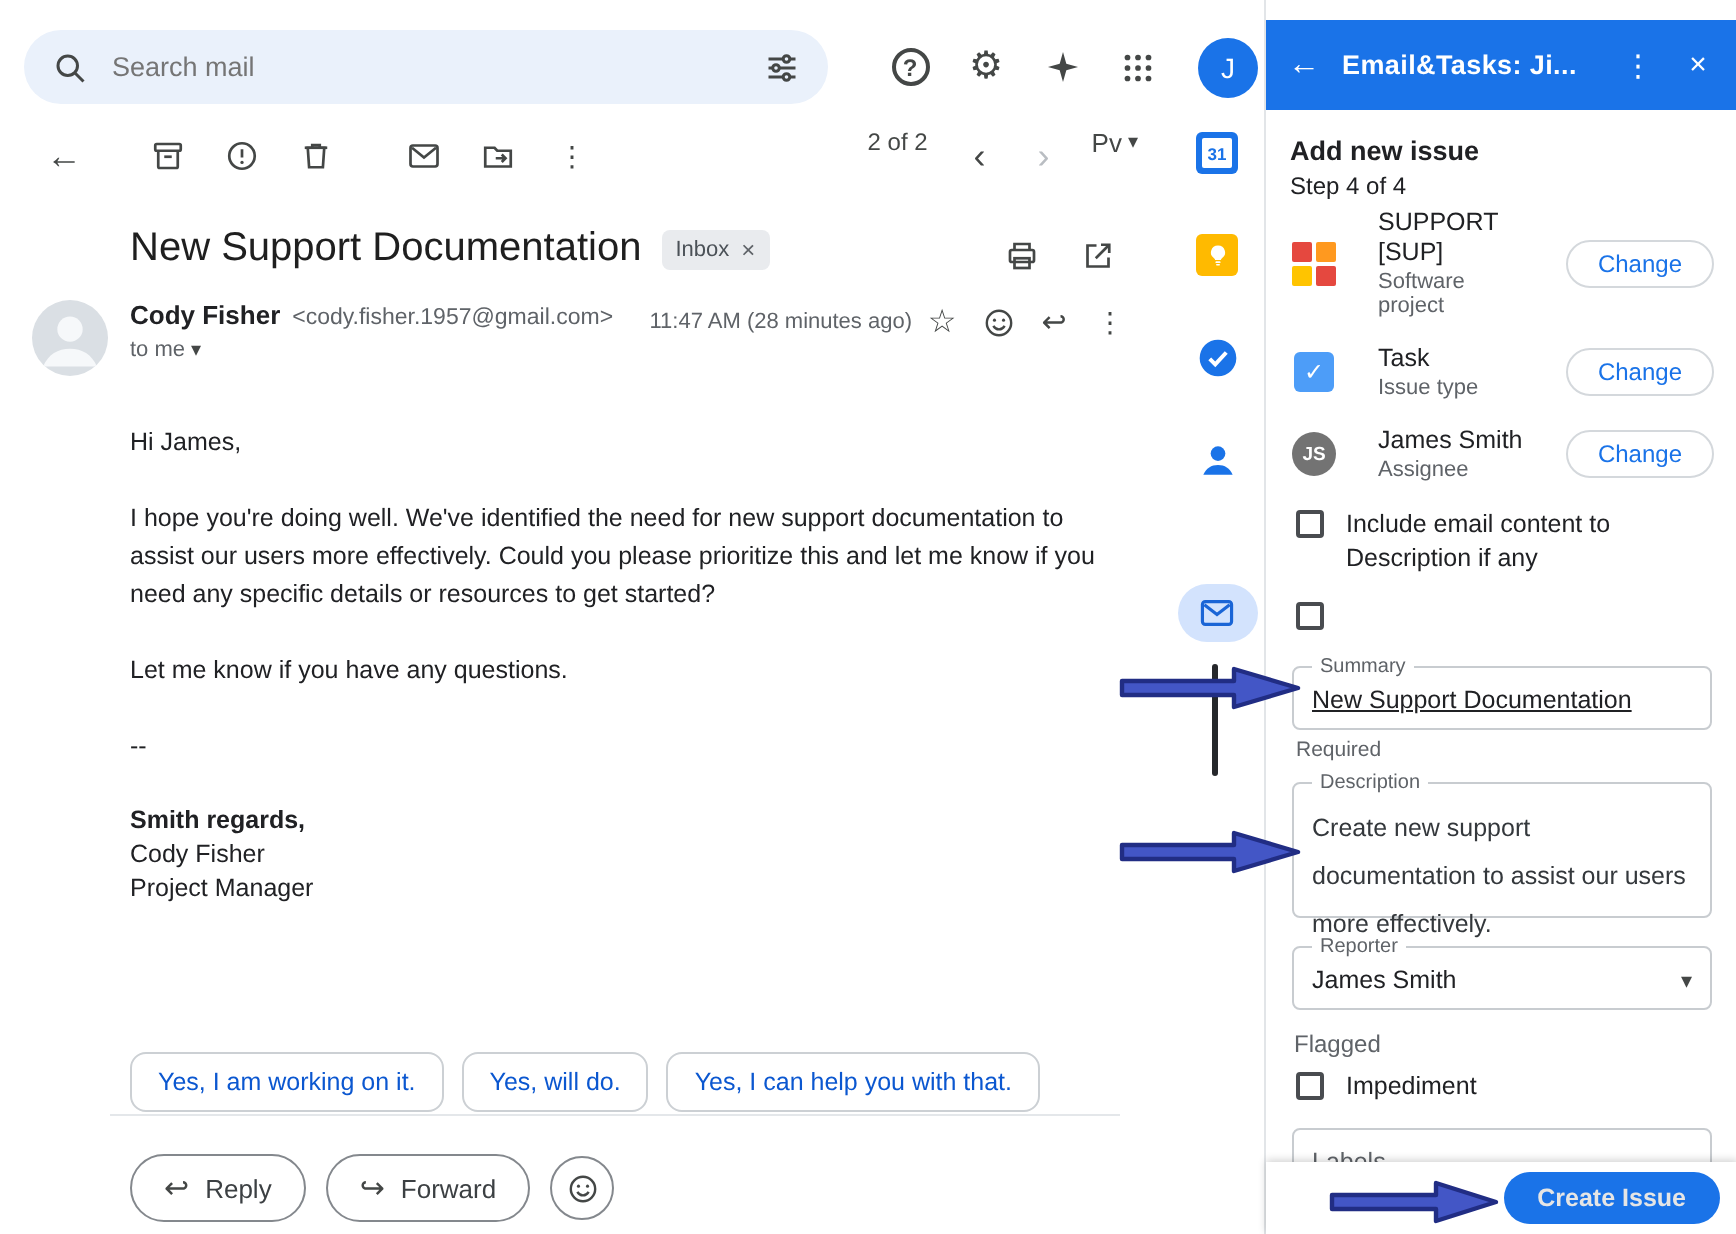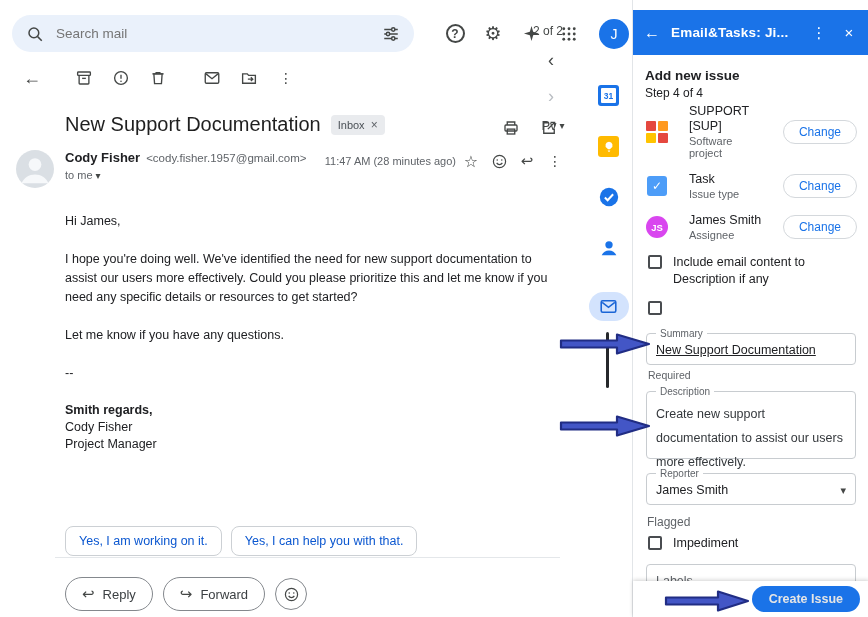--- a/index.html
+++ b/index.html
@@ -19,21 +19,21 @@
   .avatar{width:30px;height:30px;border-radius:50%;background:#1a73e8;color:#fff;font-size:14px;
           display:flex;align-items:center;justify-content:center;margin-left:10px;}
 
   
   .etoolbar{position:absolute;left:0;top:60px;width:585px;height:36px;display:flex;align-items:center;padding:0 16px;color:#444746;}
   .tb-ic{width:32px;height:32px;border-radius:50%;display:flex;align-items:center;justify-content:center;color:#444746;}
   .tb-ic svg{width:18px;height:18px;}
   .back-glyph{font-size:18px;}
   .grp{display:flex;align-items:center;gap:5px;}
   .gsp1{width:20px;}.gsp2{width:22px;}
-  .etb-right{margin-left:auto;display:flex;align-items:center;gap:8px;flex-direction:column;}
+  .etb-right{margin-left:auto;display:flex;align-items:flex-start;gap:8px;}
   .pager{font-size:12px;color:#444746;margin-right:6px;}
   .chev{font-size:18px;width:24px;height:28px;line-height:26px;text-align:center;}
   .chev.dis{color:#b9bdc2;}
   .inputtools{display:flex;align-items:center;gap:3px;font-size:13px;color:#444746;margin-left:4px;}
   .caret{font-size:10px;color:#444746;}
 
   
   .subject-row{position:absolute;left:65px;top:113px;display:flex;align-items:center;gap:10px;}
   .subject{font-size:20px;font-weight:400;color:#1f1f1f;white-space:nowrap;}
   .chip{display:inline-flex;align-items:center;gap:6px;background:#e9ebee;border-radius:4px;padding:3px 7px;font-size:11px;color:#4b5157;}
@@ -66,21 +66,21 @@
   .smart-replies{position:absolute;left:65px;top:526px;display:flex;gap:9px;}
   .sr-chip{border:1px solid #ccd0d4;border-radius:8px;padding:7px 13px;font-size:12.5px;color:#0b57d0;background:#fff;white-space:nowrap;}
   .ediv{position:absolute;left:55px;top:557px;width:505px;height:1px;background:#e4e7ea;}
   .actions{position:absolute;left:65px;top:577px;display:flex;gap:10px;align-items:center;}
   .act-btn{display:flex;align-items:center;gap:8px;border:1px solid #84888d;border-radius:17px;padding:7px 16px;font-size:13px;color:#3c4043;background:#fff;}
   .act-glyph{font-size:15px;color:#444746;}
   .emoji-btn{width:32px;height:32px;border:1px solid #84888d;border-radius:50%;display:flex;align-items:center;justify-content:center;background:#fff;}
 
   
   .rail{position:absolute;left:585px;top:60px;width:47px;height:557px;display:flex;flex-direction:column;align-items:center;padding-top:6px;}
-  .rail-item{width:40px;height:40px;display:flex;align-items:flex-end;justify-content:center;margin-bottom:11px;}
+  .rail-item{width:40px;height:40px;display:flex;align-items:flex-start;justify-content:center;margin-bottom:11px;}
   .cal{width:21px;height:21px;background:#1a73e8;border-radius:3px;display:flex;align-items:center;justify-content:center;}
   .cal-in{width:15px;height:15px;background:#fff;border-radius:1px;display:flex;align-items:center;justify-content:center;font-size:8.5px;font-weight:bold;color:#1a73e8;}
   .keep{width:21px;height:21px;background:#ffba00;border-radius:3px;display:flex;align-items:center;justify-content:center;}
   .active-pill{width:40px;height:29px;background:#d3e3fd;border-radius:15px;display:flex;align-items:center;justify-content:center;margin-top:22px;margin-bottom:0;}
   .scroll-thumb{position:absolute;left:606px;top:332px;width:3px;height:56px;background:#26282b;border-radius:2px;}
 
   
   .panel{position:absolute;left:632px;top:0;width:236px;height:617px;background:#fff;border-left:1px solid #e2e5e8;}
   .panel-header{position:absolute;left:0;top:10px;width:236px;height:45px;background:#1a73e8;color:#fff;
                 display:flex;align-items:center;gap:10px;padding:0 10px;}
@@ -93,21 +93,21 @@
   .prow{display:flex;align-items:center;gap:20px;margin-bottom:13px;}
   .prow-ic{flex:none;width:24px;display:flex;justify-content:center;}
   .prow-txt{flex:1;min-width:0;}
   .prow-title{font-size:12.5px;color:#202124;line-height:15px;}
   .prow-sub{font-size:11px;color:#5f6368;margin-top:1px;}
   .change-btn{flex:none;border:1px solid #d4d8dc;border-radius:13px;padding:4px 15px;font-size:12px;color:#1a73e8;background:#fff;}
   .proj-icon{width:22px;height:22px;border-radius:3px;display:grid;grid-template-columns:1fr 1fr;grid-template-rows:1fr 1fr;gap:2px;}
   .proj-icon i{border-radius:1px;}
   .pi1{background:#e5483f;}.pi2{background:#ff991f;}.pi3{background:#ffc400;}.pi4{background:#e5483f;}
   .task-icon{width:20px;height:20px;border-radius:3px;background:#4d9df8;color:#fff;font-size:12px;font-weight:bold;display:flex;align-items:center;justify-content:center;}
-  .js-avatar{width:22px;height:22px;border-radius:50%;background:#d946ef;color:#fff;font-size:9.5px;font-weight:bold;display:flex;align-items:center;justify-content:center;}
+  .js-avatar{width:22px;height:22px;border-radius:50%;background:#737373;color:#fff;font-size:9.5px;font-weight:bold;display:flex;align-items:center;justify-content:center;}
   .cbrow{display:flex;align-items:flex-start;gap:11px;margin-bottom:12px;padding-left:3px;}
   .cbx{flex:none;width:14px;height:14px;border:2px solid #494c50;border-radius:2px;background:#fff;margin-top:1px;}
   .cb-label{font-size:12.5px;color:#202124;line-height:17px;max-width:172px;}
   .nowrap{white-space:nowrap;max-width:none;}
   .field{position:relative;border:1px solid #c8ccd0;border-radius:4px;background:#fff;margin:0 1px;}
   .flabel{position:absolute;top:-7px;left:9px;background:#fff;padding:0 4px;font-size:10px;color:#5f6368;line-height:13px;}
   .fvalue{font-size:12.5px;color:#202124;padding:9px 9px 7px;}
   .summary-field{margin-top:18px;text-decoration:underline;}
   .required{font-size:10.5px;color:#5f6368;margin:4px 0 10px 3px;}
   .desc-field{margin-top:6px;height:68px;}
@@ -299,20 +299,21 @@
     <div class="para">I hope you're doing well. We've identified the need for new support documentation to assist our users more effectively. Could you please prioritize this and let me know if you need any specific details or resources to get started?</div>
     <div class="para">Let me know if you have any questions.</div>
     <div class="para">--</div>
     <div class="sig-line bold">Smith regards,</div>
     <div class="sig-line">Cody Fisher</div>
     <div class="sig-line">Project Manager</div>
   </div>
 
   <div class="smart-replies">
     <button class="sr-chip">Yes, I am working on it.</button>
+    <button class="sr-chip">Yes, will do.</button>
     <button class="sr-chip">Yes, I can help you with that.</button>
   </div>
   <div class="ediv"></div>
   <div class="actions">
     <button class="act-btn">
       <span class="act-glyph">↩</span>
       <span>Reply</span>
     </button>
     <button class="act-btn">
       <span class="act-glyph">↪</span>

